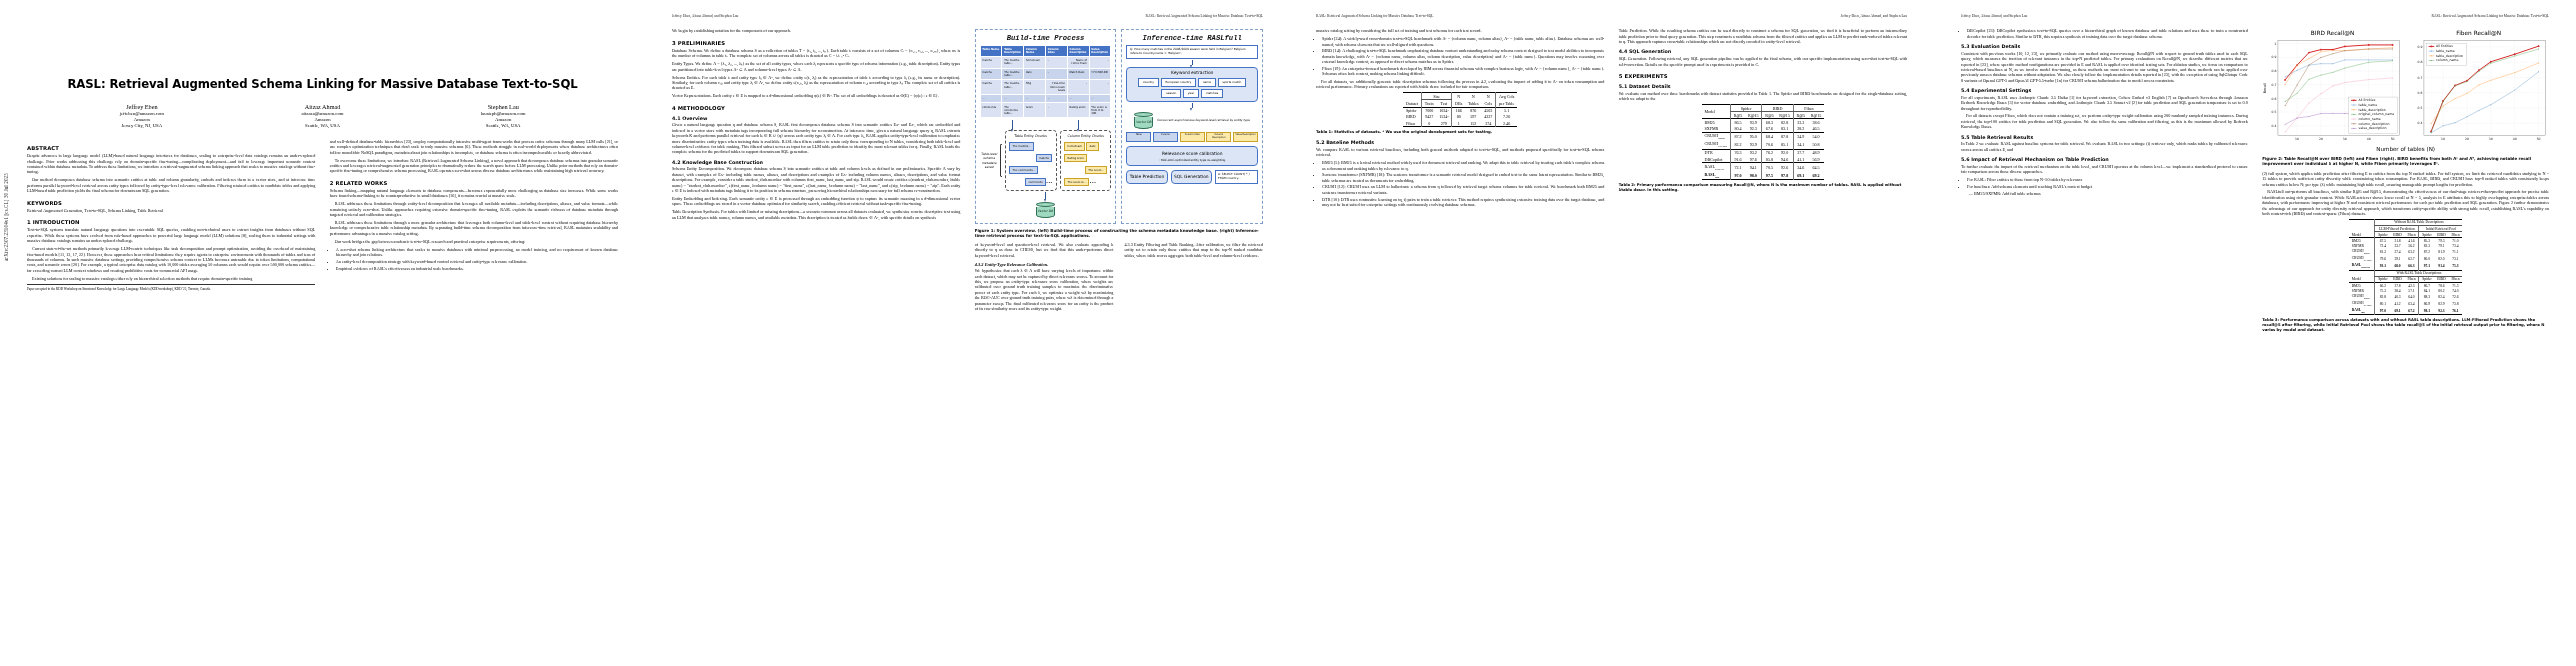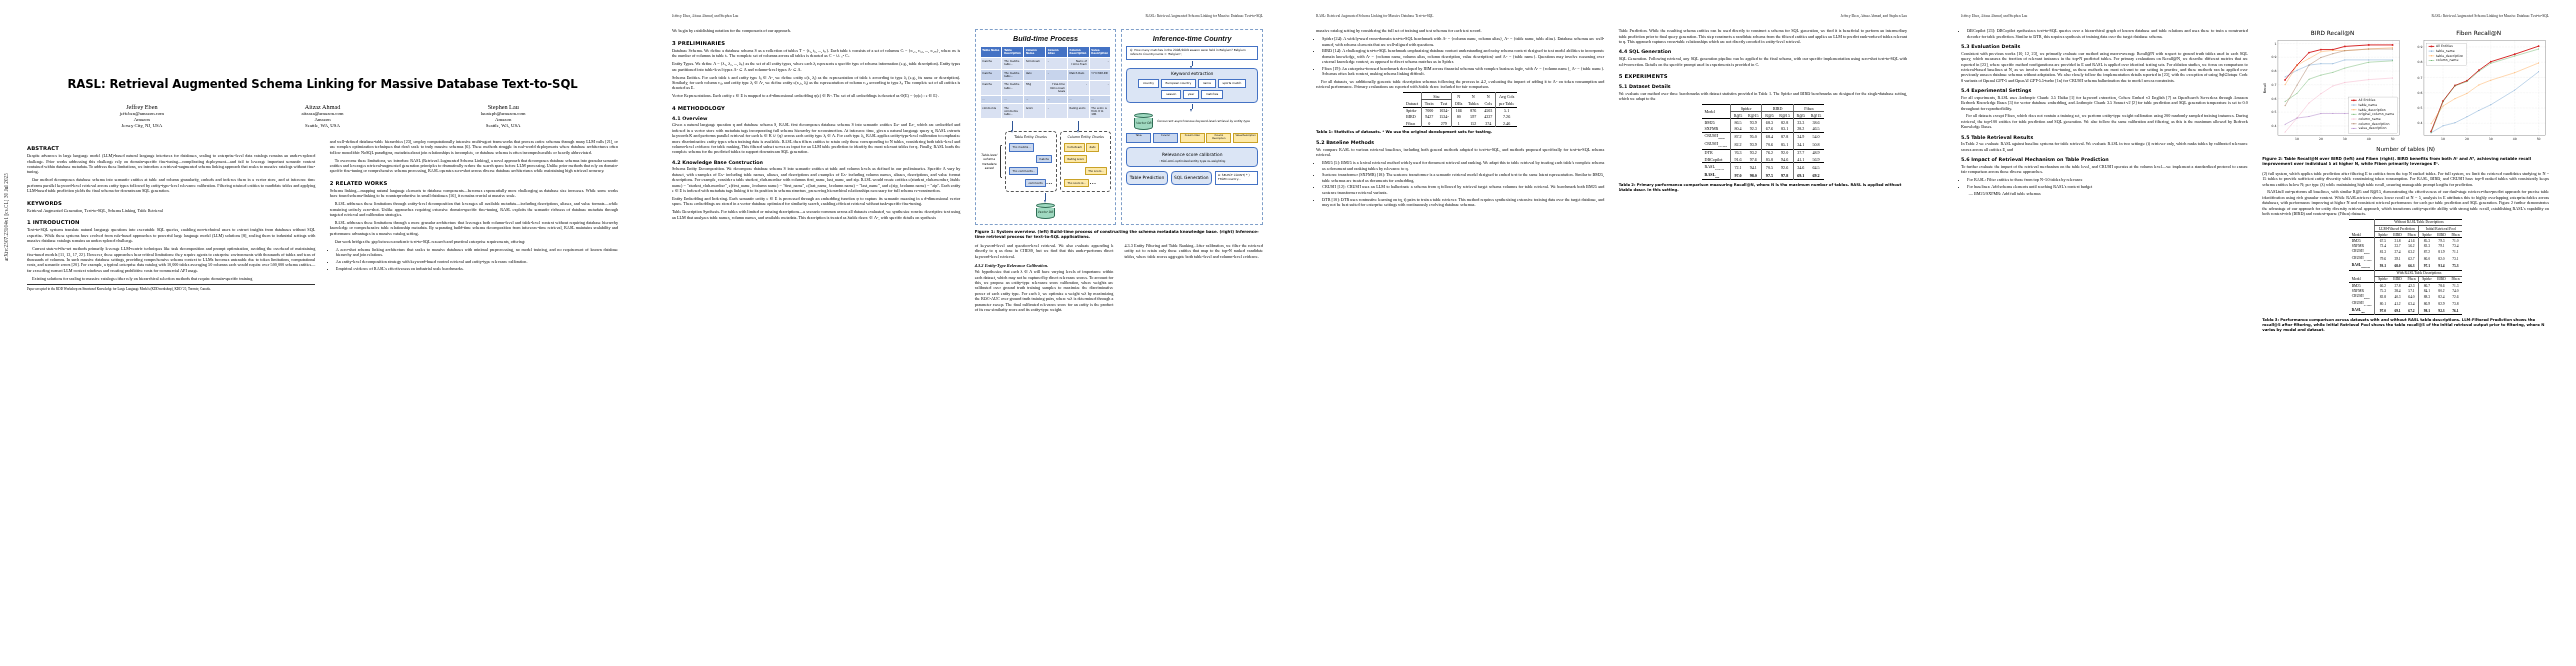--- a/index.html
+++ b/index.html
@@ -34,21 +34,21 @@
   ul.t li{font-size:4.2px;line-height:1.285;text-align:justify;margin-bottom:1.4px;}
   .kw{font-size:4.2px;line-height:1.3;margin:0 0 2.8px 0;}
   .fnote{border-top:0.6px solid #333;margin-top:3.3px;padding-top:1.7px;font-size:3.3px;line-height:1.22;}
 
   .capt{font-family:"DejaVu Sans",sans-serif;font-weight:700;font-size:4px;line-height:1.26;text-align:left;margin:3.3px 0 4.4px 0;}
   .capt.sm{font-size:3.8px;}
 
   
   .fig1{display:flex;gap:5px;margin:1.1px 0 0 0;}
   .fpane{flex:1;border:0.6px dashed #7f9fc9;padding:3.3px 3.9px 5px 3.9px;box-sizing:border-box;background:#fff;}
-  .fhead{text-align:center;font-family:Liberation Sans, sans-serif;font-weight:700;font-style:italic;font-size:7.2px;margin-bottom:3.3px;color:#111;}
+  .fhead{text-align:center;font-family:Liberation Mono, monospace;font-weight:700;font-style:italic;font-size:7.2px;margin-bottom:3.3px;color:#111;}
   table.bt{width:100%;border-collapse:collapse;font-family:"DejaVu Sans",sans-serif;font-size:2.6px;table-layout:fixed;}
   table.bt th{background:#4472c4;color:#fff;font-weight:700;text-align:left;padding:1.9px 1.7px;border:0.6px solid #fff;vertical-align:top;line-height:1.22;}
   table.bt td{background:#d9e1f2;padding:2.2px 1.7px;border:0.6px solid #fff;vertical-align:top;line-height:1.2;}
   table.bt tr:nth-child(even) td{background:#c7d4ec;}
   td.r{text-align:right;}
   .arrowrow{display:flex;justify-content:space-around;height:12.2px;align-items:center;}
   .arrow-d{width:0.7px;background:#2e5597;height:9px;position:relative;}
   .arrow-d:after{content:"";position:absolute;bottom:-2.8px;left:-1.4px;border-left:1.9px solid transparent;border-right:1.9px solid transparent;border-top:3.1px solid #2e5597;}
   .chunkrow{display:flex;gap:3.3px;align-items:stretch;}
   .brace{flex:0 0 22px;display:flex;align-items:center;justify-content:flex-end;}
@@ -280,21 +280,21 @@
             <div class="arrowrow" style="height:10px">
               <div class="arrow-d" style="height:6.7px"></div>
             </div>
             <div class="cylinder">
               <div class="cyl-top"></div>
               <div class="cyl-body">Vector DB</div>
             </div>
           </div>
 
           <div class="fpane">
-            <div class="fhead">Inference-time Country</div>
+            <div class="fhead">Inference-time RASLfull</div>
             <div class="qbox">Q: How many matches in the 2008/2009 season were held in Belgium? Belgium refers to Country.name = 'Belgium';</div>
 
             <div class="arrowrow" style="height:7.8px">
               <div class="arrow-d" style="height:5px"></div>
             </div>
 
             <div class="rbox">
               <div class="ttl">Keyword extraction</div>
               <div class="kwgrid">
                 <span class="kwpill">country</span>

